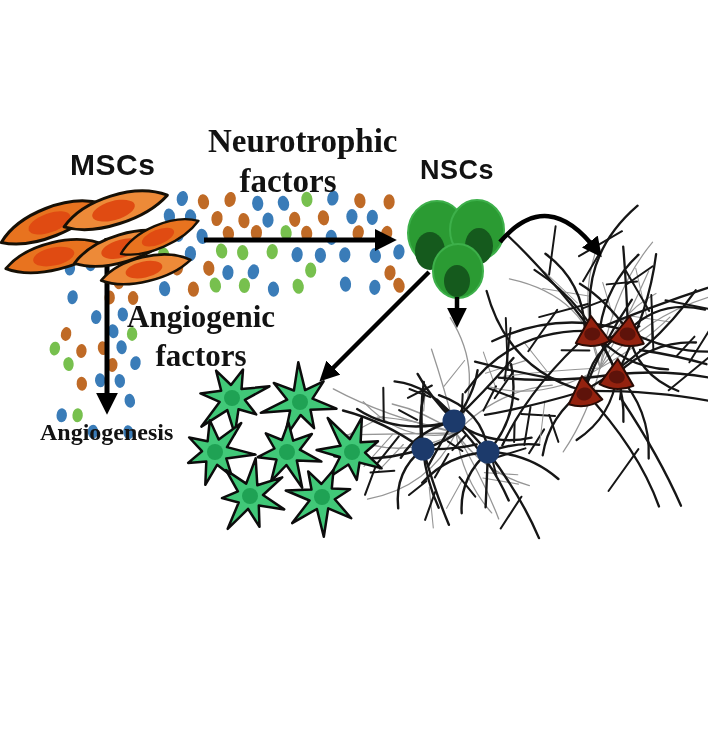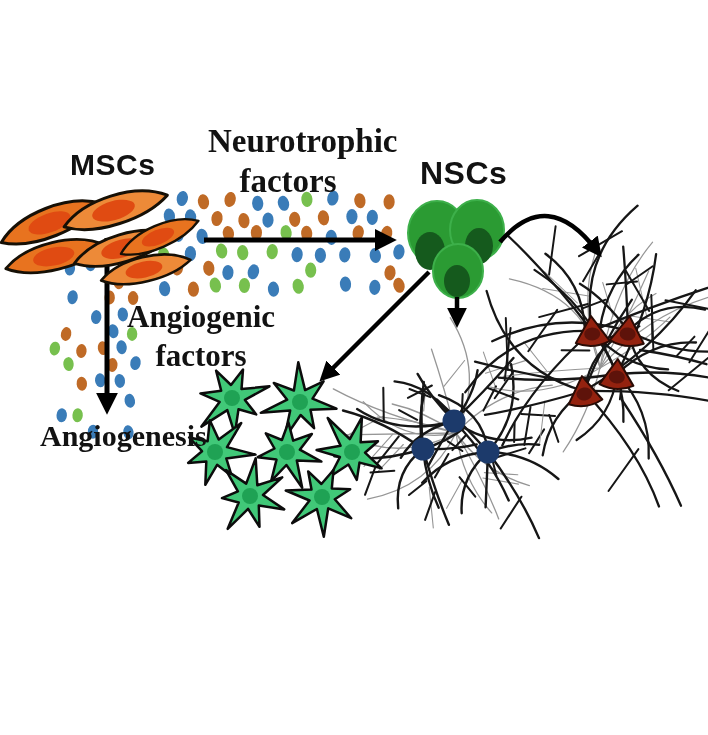--- a/index.html
+++ b/index.html
@@ -357,16 +357,16 @@
 
     <g id="arrows-front">
       <path d="M500,242 Q548,186 597,251" fill="none" stroke="#000" stroke-width="4.5" marker-end="url(#ah)"></path>
       <line x1="429" y1="272" x2="325" y2="376" stroke="#000" stroke-width="4.5" marker-end="url(#ah)"></line>
       <line x1="457" y1="297" x2="457" y2="320" stroke="#000" stroke-width="4.5" marker-end="url(#ah)"></line>
     </g>
   </svg>
 
   <div class="label sans" style="left:70px;top:148px;font-size:30px">MSCs</div>
   <div class="label serif" style="left:208px;top:122px;width:160px;font-size:33px;line-height:1.2">Neurotrophic factors</div>
-  <div class="label sans" style="left:420px;top:155px;font-size:32px">NSCs</div>
+  <div class="label sans" style="left:420px;top:155px;font-size:27px">NSCs</div>
   <div class="label serif" style="left:127px;top:298px;width:148px;font-size:31px;line-height:1.25">Angiogenic factors</div>
-  <div class="label serif" style="left:40px;top:419px;font-size:30px">Angiogenesis</div>
+  <div class="label serif" style="left:40px;top:419px;font-size:24px">Angiogenesis</div>
 </div>
 
 </body></html>

